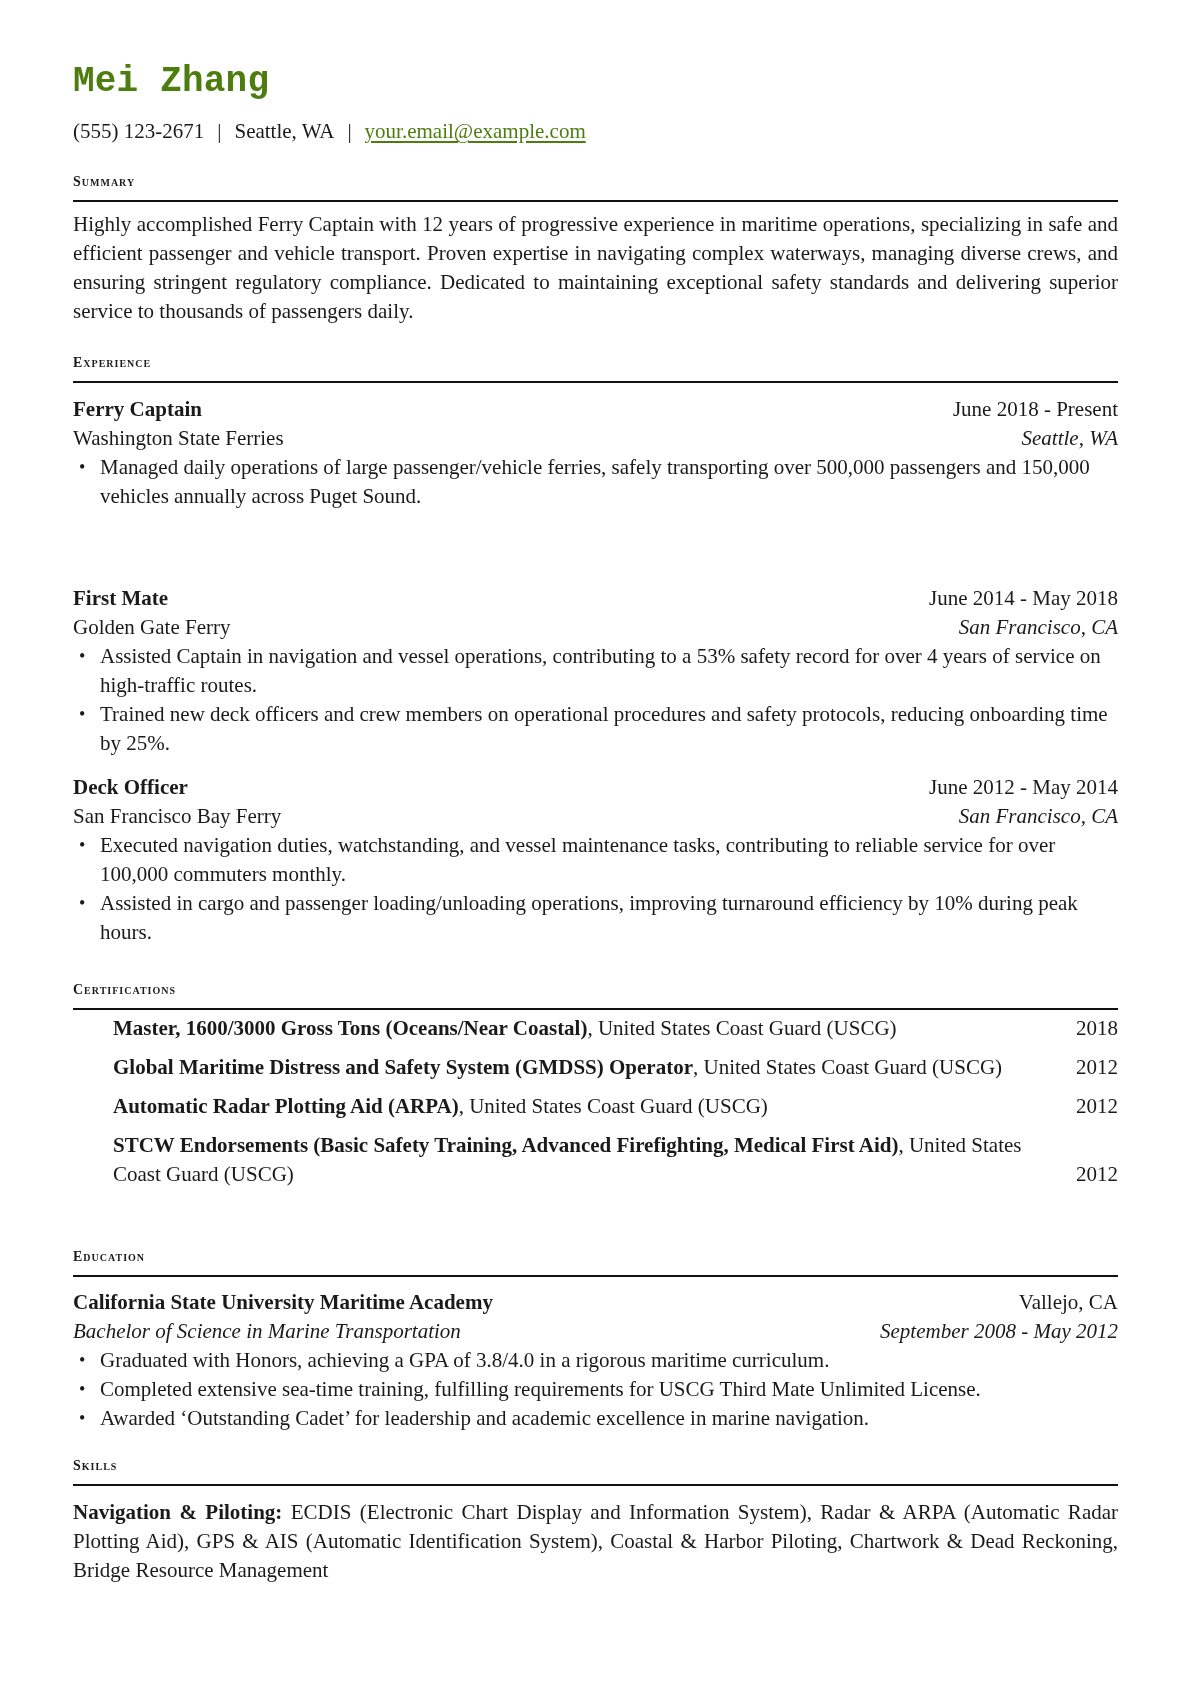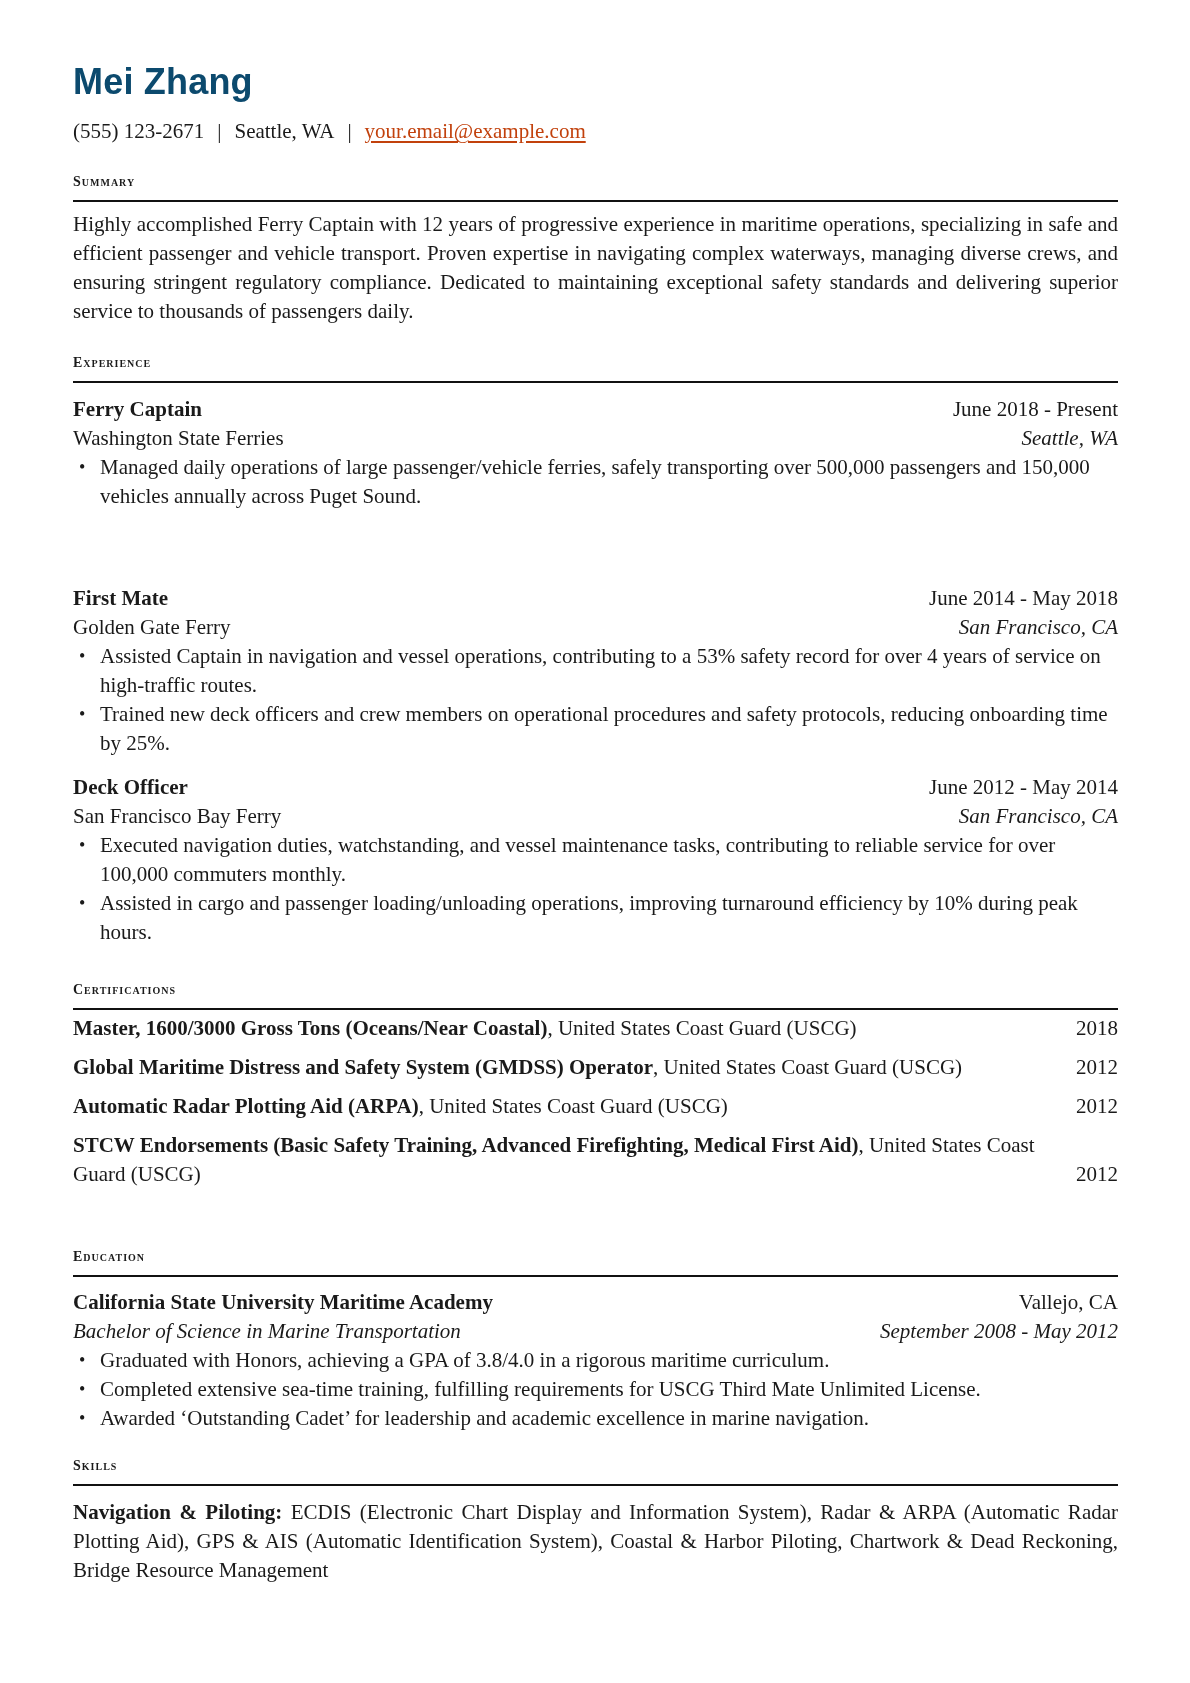--- a/index.html
+++ b/index.html
@@ -4,29 +4,29 @@
 <style>
   html, body { margin: 0; padding: 0; background: #ffffff; }
   body {
     width: 1190px; height: 1683px; position: relative; overflow: hidden;
     font-family: "DejaVu Serif", "Liberation Serif", serif;
     color: #1a1a1a;
   }
   .page { position: absolute; left: 73px; top: 0; width: 1045px; }
   .name {
     position: absolute; top: 60px; left: 0;
-    font-family: Liberation Sans, sans-serif; font-weight: bold;
-    font-size: 36px; line-height: 44px; letter-spacing: 0.2px; color: #0c4a6e;
+    font-family: Liberation Mono, monospace; font-weight: bold;
+    font-size: 36px; line-height: 44px; letter-spacing: 0.2px; color: #4d7c0f;
   }
   .contact {
     position: absolute; top: 118px; left: 0; font-size: 18px; line-height: 26px;
     font-family: "Liberation Serif", serif; font-size: 21px; white-space: nowrap;
   }
   .contact .sep { display: inline-block; margin: 0 13px; color: #222; }
-  .contact a { color: #c2410c; text-decoration: underline; text-underline-offset: 3px; }
+  .contact a { color: #4d7c0f; text-decoration: underline; text-underline-offset: 3px; }
 
   .section-head {
     position: absolute; left: 0; width: 1045px;
     font-family: "Liberation Serif", serif; font-weight: bold;
     font-size: 14px; font-variant: small-caps; letter-spacing: 1px;
     line-height: 24px; padding-bottom: 6px;
     border-bottom: 2px solid #111;
   }
   .t {
     font-family: "Liberation Serif", serif; font-size: 21px; line-height: 29px;
@@ -35,21 +35,21 @@
   .row { display: flex; justify-content: space-between; align-items: baseline; height: 29px; text-align: center; }
   .bold { font-weight: bold; }
   .ital { font-style: italic; }
   ul.bullets { list-style: none; margin: 0; padding: 0; }
   ul.bullets li { position: relative; padding-left: 27px; }
   ul.bullets li::before {
     content: "\2022"; position: absolute; left: 6px; top: 0; font-size: 18px;
   }
   .summary { text-align: justify; }
   .cert { display: flex; justify-content: space-between; align-items: flex-end; margin-bottom: 10px; }
-  .cert .ctext { flex: 1; padding-right: 30px; }
+  .cert .ctext { flex: 1; padding-right: 30px; margin-left: 40px; }
   .cert .cyear { white-space: nowrap; }
 </style>
 </head>
 <body>
 
 <div class="page">
 
   <div class="name">Mei Zhang</div>
 
   <div class="contact">

